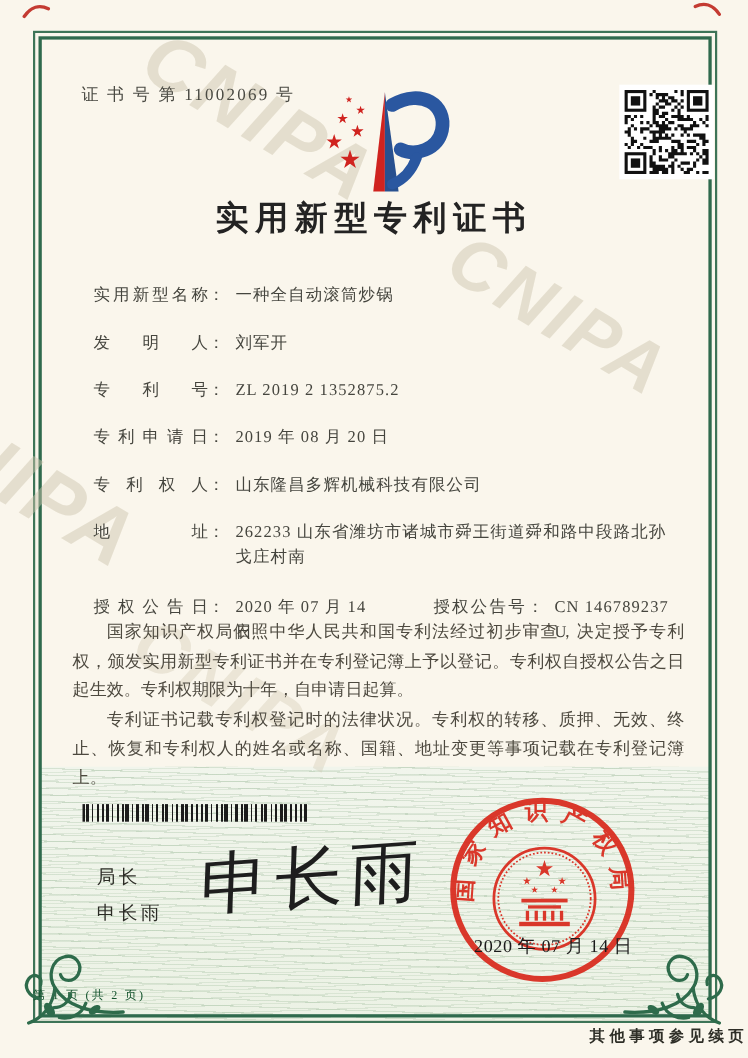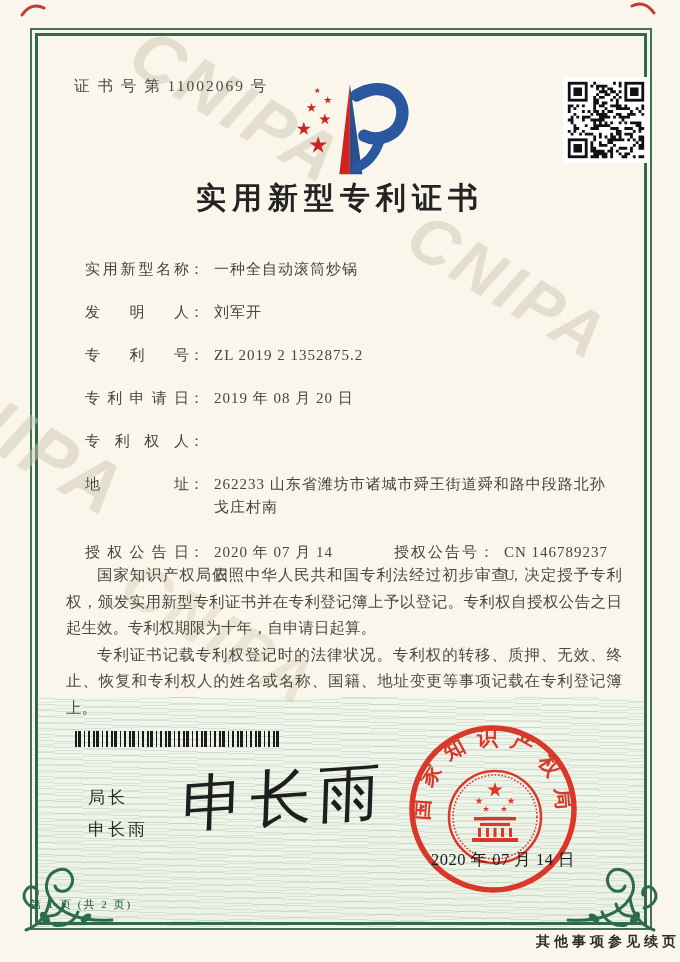--- a/index.html
+++ b/index.html
@@ -208,20 +208,21 @@
         <span class="fvalue">ZL 2019 2 1352875.2</span>
       </div>
       <div class="frow">
         <span class="flabel">专利申请日</span>
           <span class="fcolon">：</span>
         <span class="fvalue">2019 年 08 月 20 日</span>
       </div>
       <div class="frow">
         <span class="flabel">专利权人</span>
           <span class="fcolon">：</span>
+        <span class="fvalue">山东隆昌多辉机械科技有限公司</span>
       </div>
       <div class="frow" style="margin-bottom:22px;">
         <span class="flabel">地址</span>
           <span class="fcolon">：</span>
         <span class="fvalue" style="max-width:440px;">262233 山东省潍坊市诸城市舜王街道舜和路中段路北孙戈庄村南</span>
       </div>
       <div class="frow-split">
         <span class="fgroup">
           <span class="flabel">授权公告日</span>
             <span class="fcolon">：</span>

